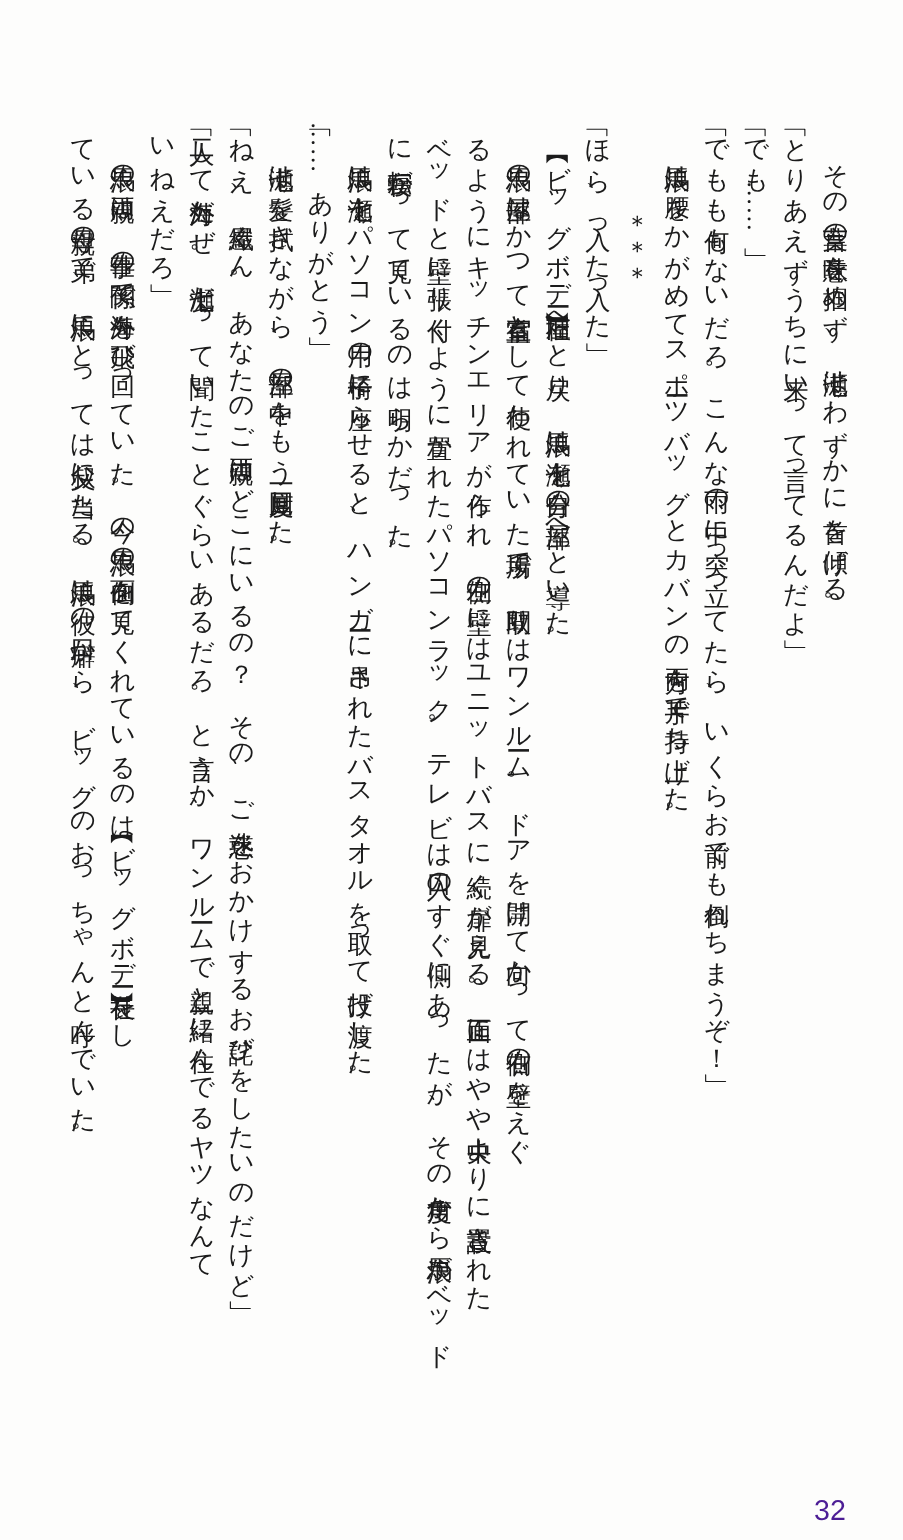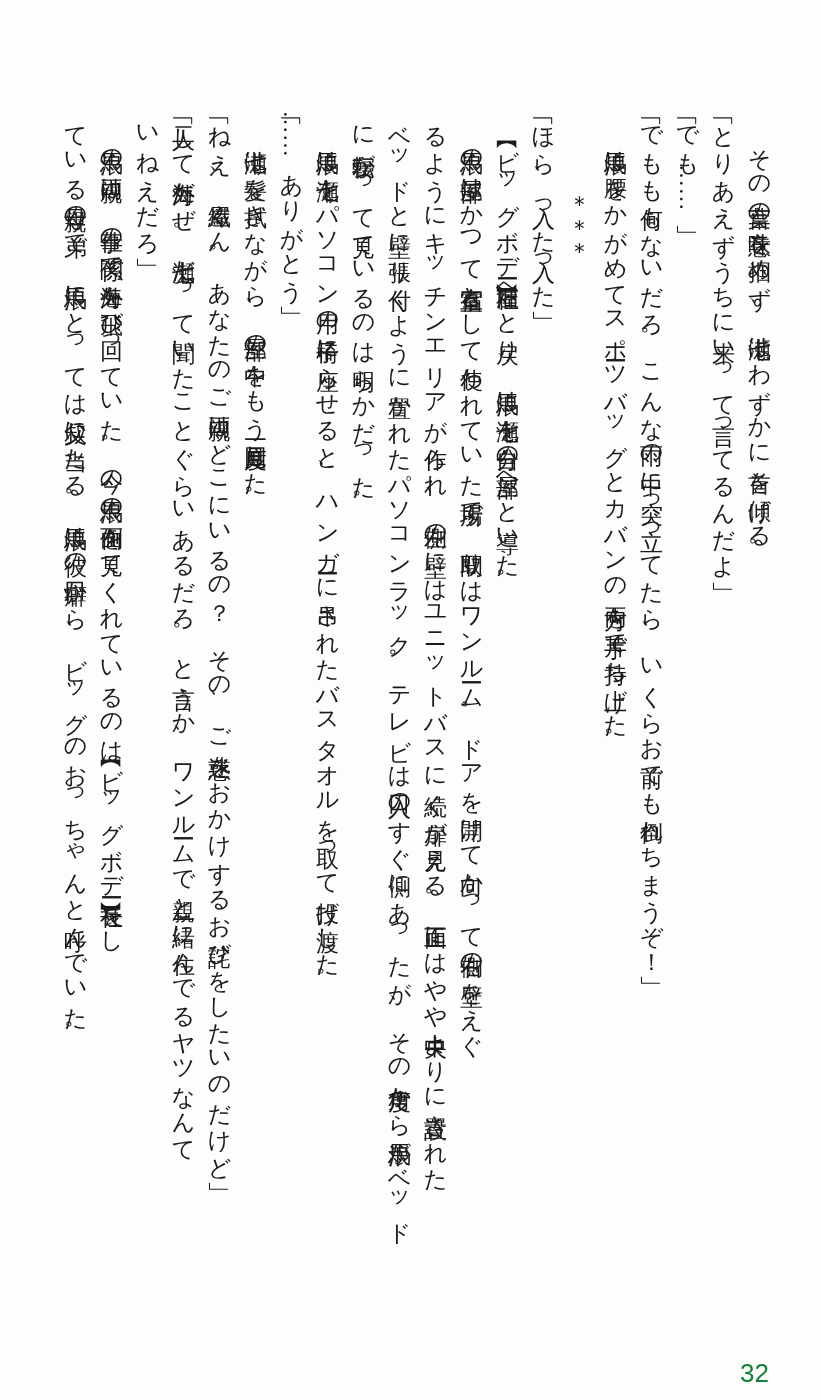--- a/index.html
+++ b/index.html
@@ -30,21 +30,21 @@
     letter-spacing: 0.5px;
     color: #1b1b1b;
     font-weight: 500;
   }
   .page-number {
     position: absolute;
     top: 1358px;
     left: 740px;
     font-family: "Liberation Sans", "DejaVu Sans", sans-serif;
     font-size: 26px;
-    color: #15803d;
+    color: #4c1d95;
   }
 </style>
 </head>
 <body>
 
 <div class="page">
   <div class="vertical-text">　その言葉の意味を掴めず、七瀬はわずかに首を傾げる。
 「とりあえずうちに来いって言ってるんだよ」
 「でも……」
 「でもも何もないだろ。こんな雨の中に突っ立ってたら、いくらお前でも倒れちまうぞ！」

